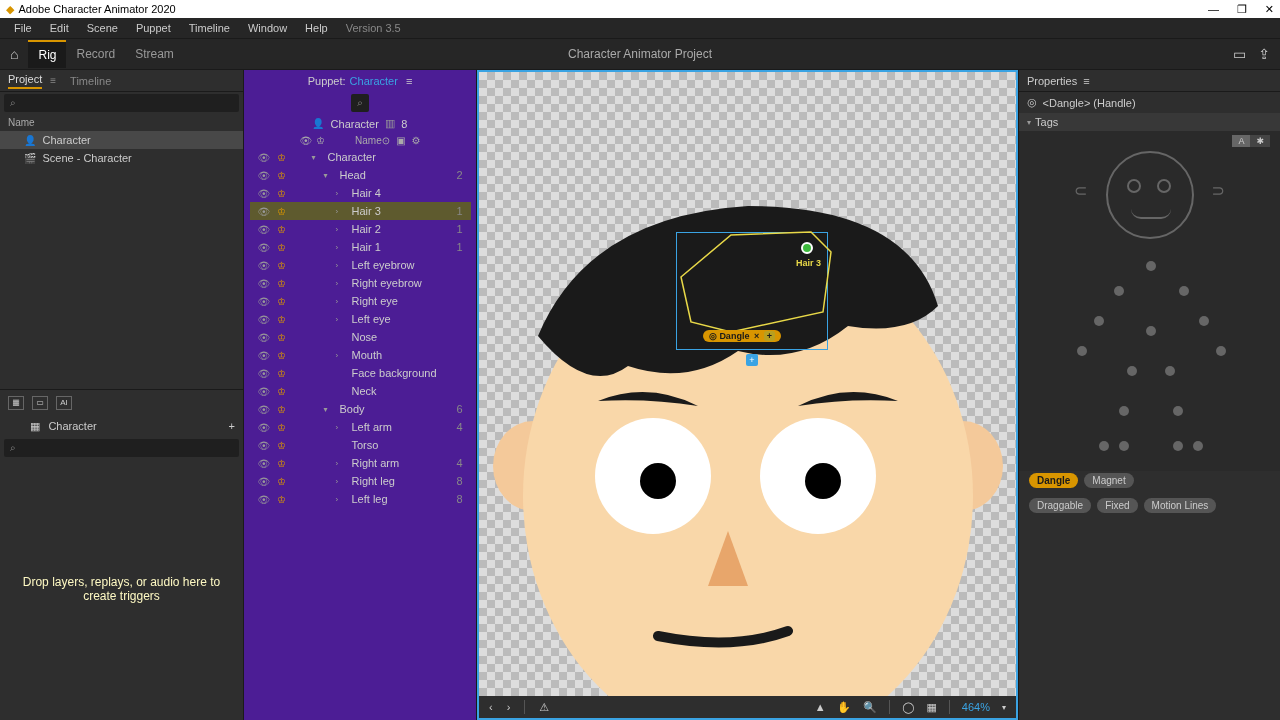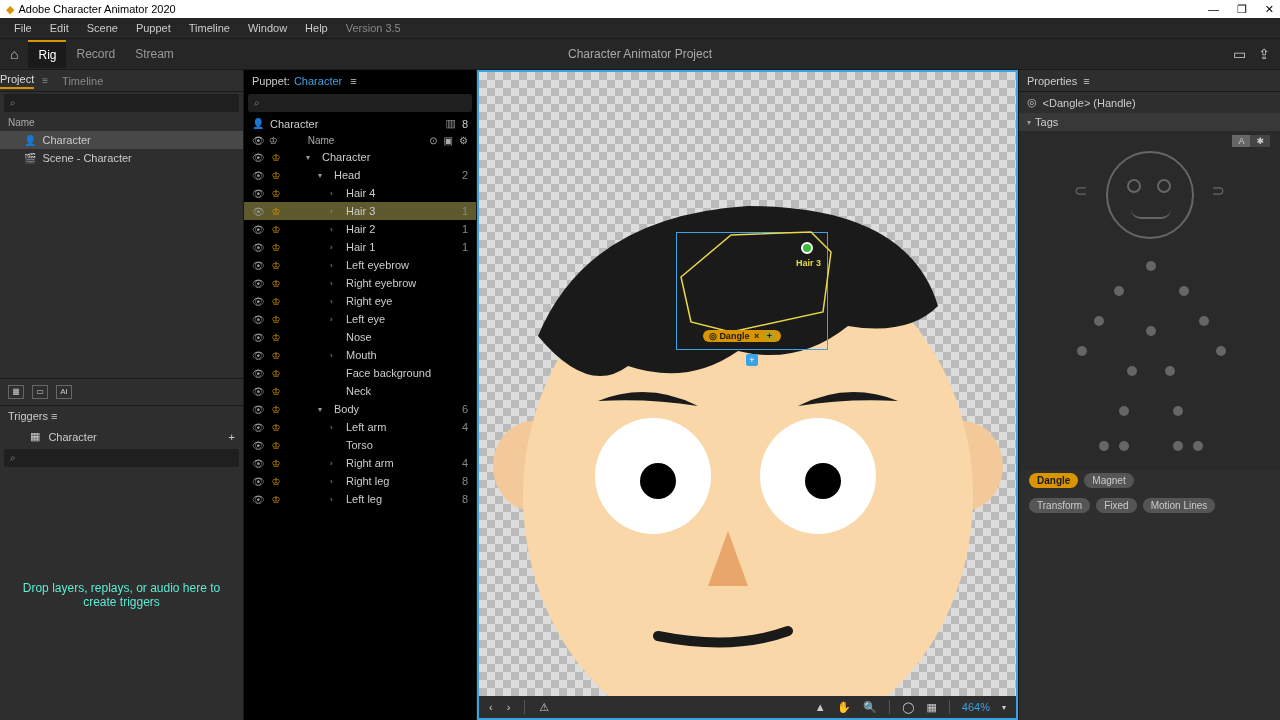--- a/index.html
+++ b/index.html
@@ -21,42 +21,42 @@
 .modebar .mode { padding: 6px 10px; color: #999; font-size: 12px; }
 .modebar .mode.active { color: #fff; background: #1a1a1a; border-top: 2px solid #d89500; }
 .modebar .center-title { position: absolute; left: 50%; transform: translateX(-50%); color: #aaa; font-size: 12px; }
 .modebar .right-icons { margin-left: auto; display: flex; gap: 12px; font-size: 14px; color: #ccc; }
 
 
 .main { display: flex; height: calc(720px - 18px - 20px - 32px); }
 
 
 .leftcol { width: 244px; background: #2e2e2e; display: flex; flex-direction: column; border-right: 1px solid #1a1a1a; }
-.panel-header { height: 22px; background: #2e2e2e; border-bottom: 1px solid #1a1a1a; display: flex; align-items: center; padding: 0 0; gap: 14px; }
+.panel-header { height: 22px; background: #2e2e2e; border-bottom: 1px solid #1a1a1a; display: flex; align-items: center; padding: 0 8px; gap: 14px; }
 .panel-header .tab { color: #888; font-size: 11px; }
 .panel-header .tab.active { color: #ddd; border-bottom: 2px solid #d89500; padding-bottom: 2px; }
 .panel-header .menu-icon { color: #888; font-size: 10px; margin-left: -6px; }
 .search-row { height: 18px; background: #1f1f1f; margin: 2px 4px; border-radius: 2px; display: flex; align-items: center; padding: 0 6px; }
 .search-row .mag { font-size: 10px; color: #888; }
 .name-header { padding: 3px 8px; font-size: 10px; color: #aaa; }
 .project-list { }
 .project-item { padding: 3px 8px 3px 24px; font-size: 11px; color: #ccc; display: flex; align-items: center; gap: 6px; }
 .project-item.selected { background: #484848; }
 .project-item .icon { font-size: 10px; }
 
 .left-mid-icons { padding: 6px 8px; display: flex; gap: 8px; border-top: 1px solid #1a1a1a; }
 .left-mid-icons span { width: 16px; height: 14px; border: 1px solid #666; display: inline-block; font-size: 8px; text-align: center; line-height: 12px; }
 
 .triggers-header { padding: 4px 8px; font-size: 11px; color: #ccc; border-top: 1px solid #1a1a1a; }
 .trigger-item { padding: 4px 8px 4px 30px; font-size: 11px; display: flex; align-items: center; }
 .trigger-item .plus { margin-left: auto; color: #ccc; }
-.drop-hint { flex: 1; display: flex; align-items: center; justify-content: center; text-align: center; color: #5eead4; font-size: 12px; padding: 20px; }
-
-
-.puppetcol { width: 233px; background: #000000; display: flex; flex-direction: column; border-right: 1px solid #1a1a1a; }
+.drop-hint { flex: 1; display: flex; align-items: center; justify-content: center; text-align: center; color: #fef9c3; font-size: 12px; padding: 20px; }
+
+
+.puppetcol { width: 233px; background: #4c1d95; display: flex; flex-direction: column; border-right: 1px solid #1a1a1a; align-items: center; }
 .puppet-header { height: 22px; display: flex; align-items: center; padding: 0 8px; gap: 4px; font-size: 11px; }
 .puppet-header .label { color: #ccc; }
 .puppet-header .name { color: #3aa3e3; }
 .char-row { display: flex; align-items: center; padding: 3px 8px; gap: 6px; font-size: 11px; }
 .char-row .icon-col { width: 12px; text-align: center; color: #999; font-size: 10px; }
 .char-row .crown { color: #d89500; }
 .char-row .layer-name { flex: 1; }
 .char-row .count { color: #888; width: 20px; text-align: right; }
 .char-row.selected { background: #5e5a2e; }
 .headers-row { display: flex; padding: 2px 8px; font-size: 10px; color: #aaa; align-items: center; }
@@ -166,23 +166,20 @@
         <span class="icon">🎬</span>
         <span>Scene - Character</span>
       </div>
     </div>
     <div style="flex:1;"></div>
     <div class="left-mid-icons">
       <span>▦</span>
       <span>▭</span>
       <span>AI</span>
     </div>
-    <div class="triggers-header">
-      <span>Triggers</span> <span class="menu-icon">≡</span>
-    </div>
     <div class="trigger-item">
       <span style="margin-right:8px;">▦</span>
       <span>Character</span>
       <span class="plus">+</span>
     </div>
     <div class="search-row">
         <span class="mag">⌕</span>
       </div>
     <div class="drop-hint">Drop layers, replays, or audio here to create triggers</div>
   </div>
@@ -473,19 +470,19 @@
       <div class="body-dot" style="left:80px;top:310px;"></div>
       <div class="body-dot" style="left:100px;top:310px;"></div>
       <div class="body-dot" style="left:154px;top:310px;"></div>
       <div class="body-dot" style="left:174px;top:310px;"></div>
     </div>
     <div class="tag-row">
       <span class="tag-pill active">Dangle</span>
       <span class="tag-pill">Magnet</span>
     </div>
     <div class="tag-row">
-      <span class="tag-pill">Transform</span>
+      <span class="tag-pill">Draggable</span>
       <span class="tag-pill">Fixed</span>
       <span class="tag-pill">Motion Lines</span>
     </div>
   </div>
 
 </div>
 
 </body></html>

